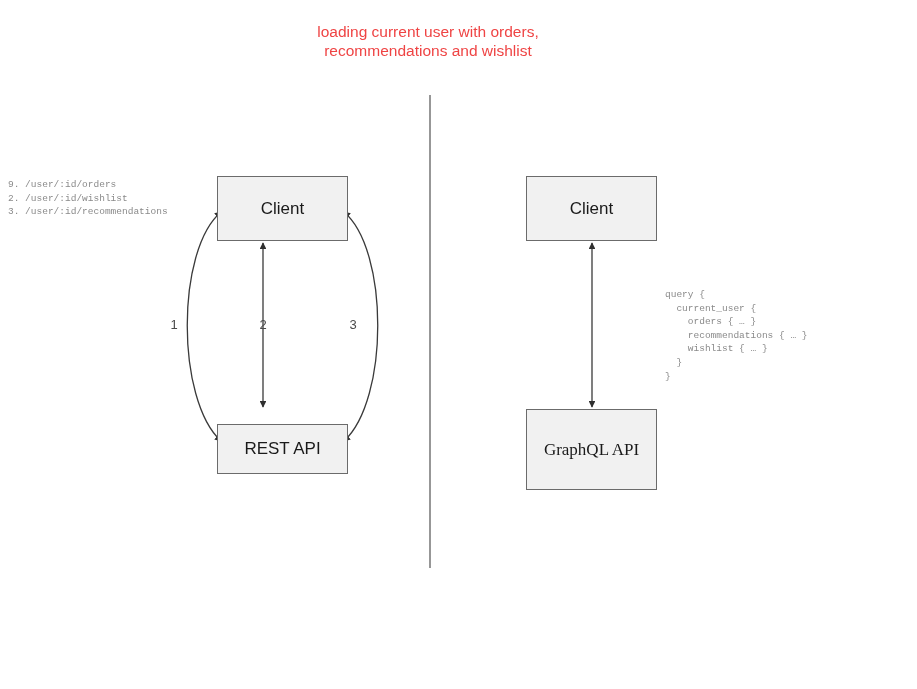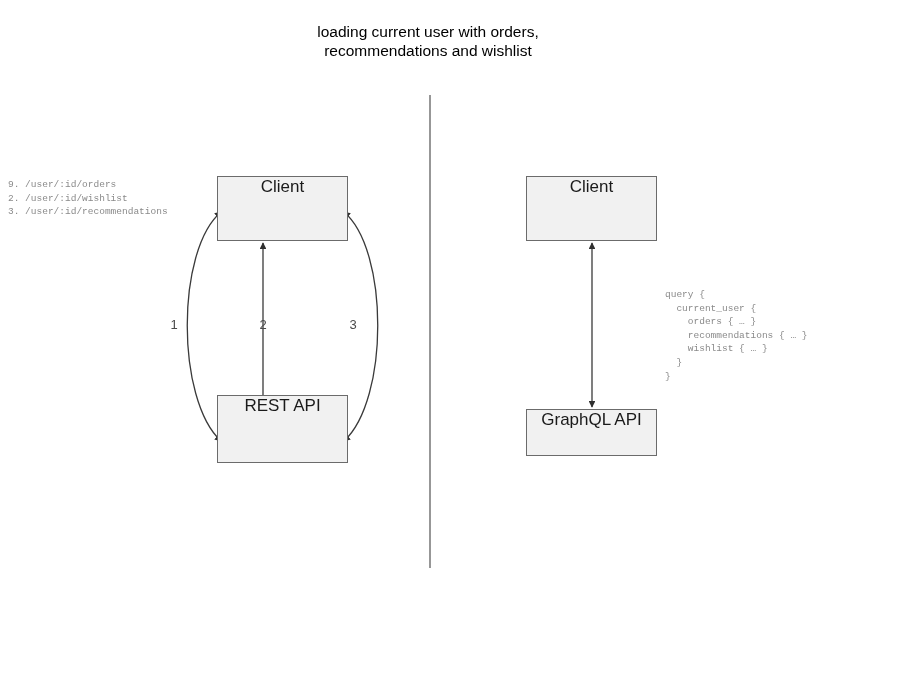--- a/index.html
+++ b/index.html
@@ -25,40 +25,40 @@
 
   
   .title {
     position: absolute;
     left: 228px;
     top: 22px;
     width: 400px;
     text-align: center;
     font-size: 15.5px;
     line-height: 19px;
-    color: #000000;
+    color: #ef4444;
     white-space: pre-line;
   }
 
   
   .node {
     position: absolute;
     box-sizing: border-box;
     background: #f1f1f1;
     border: 1.4px solid #6b6b6b;
     display: flex;
-    align-items: flex-start;
+    align-items: center;
     justify-content: center;
     font-size: 17px;
     color: #1a1a1a;
   }
   .node-client-rest   { left: 217px; top: 176px; width: 131px; height: 65px; }
-  .node-rest-api      { left: 217px; top: 395px; width: 131px; height: 68px; }
+  .node-rest-api      { left: 217px; top: 424px; width: 131px; height: 50px; }
   .node-client-gql    { left: 526px; top: 176px; width: 131px; height: 65px; }
-  .node-graphql-api   { left: 526px; top: 409px; width: 131px; height: 47px; }
+  .node-graphql-api   { left: 526px; top: 409px; width: 131px; height: 81px; font-family: Liberation Serif, serif; }
 
   
   .code-block {
     position: absolute;
     font-family: "Liberation Mono", "DejaVu Sans Mono", monospace;
     font-size: 9.5px;
     line-height: 13.6px;
     color: #8a8a8a;
     white-space: pre;
   }

